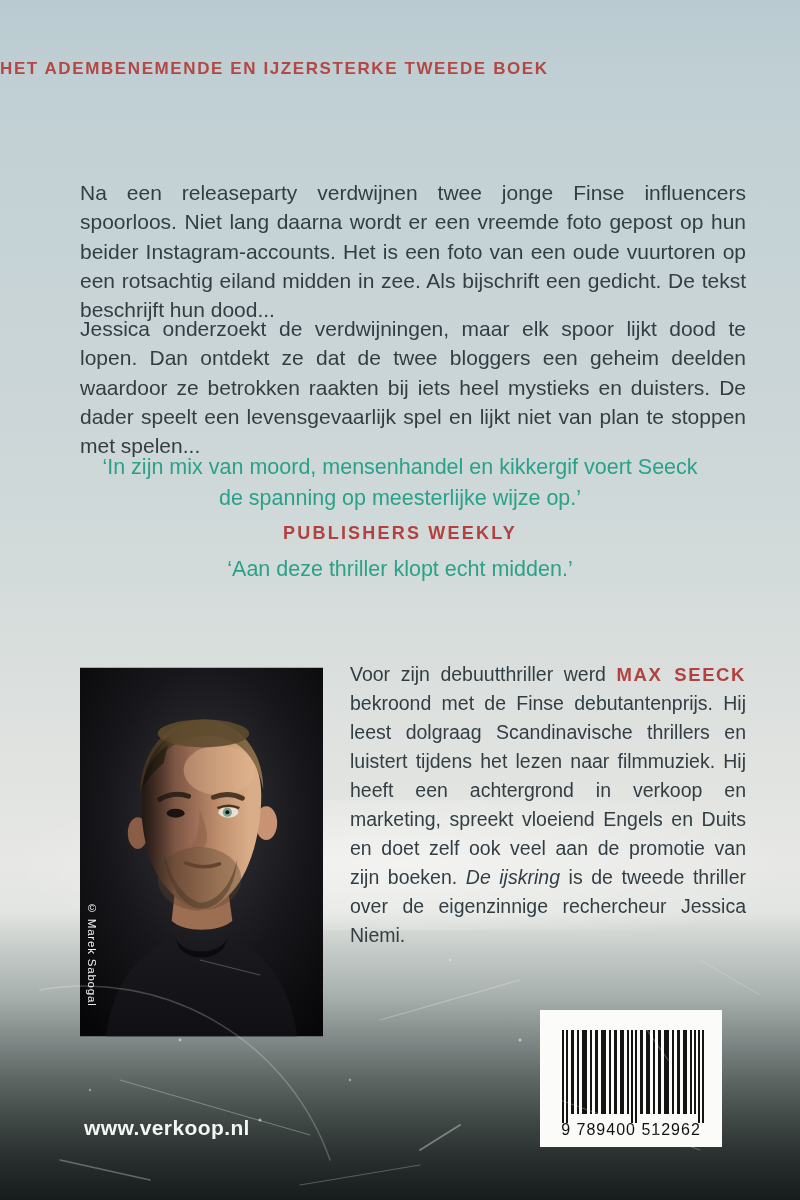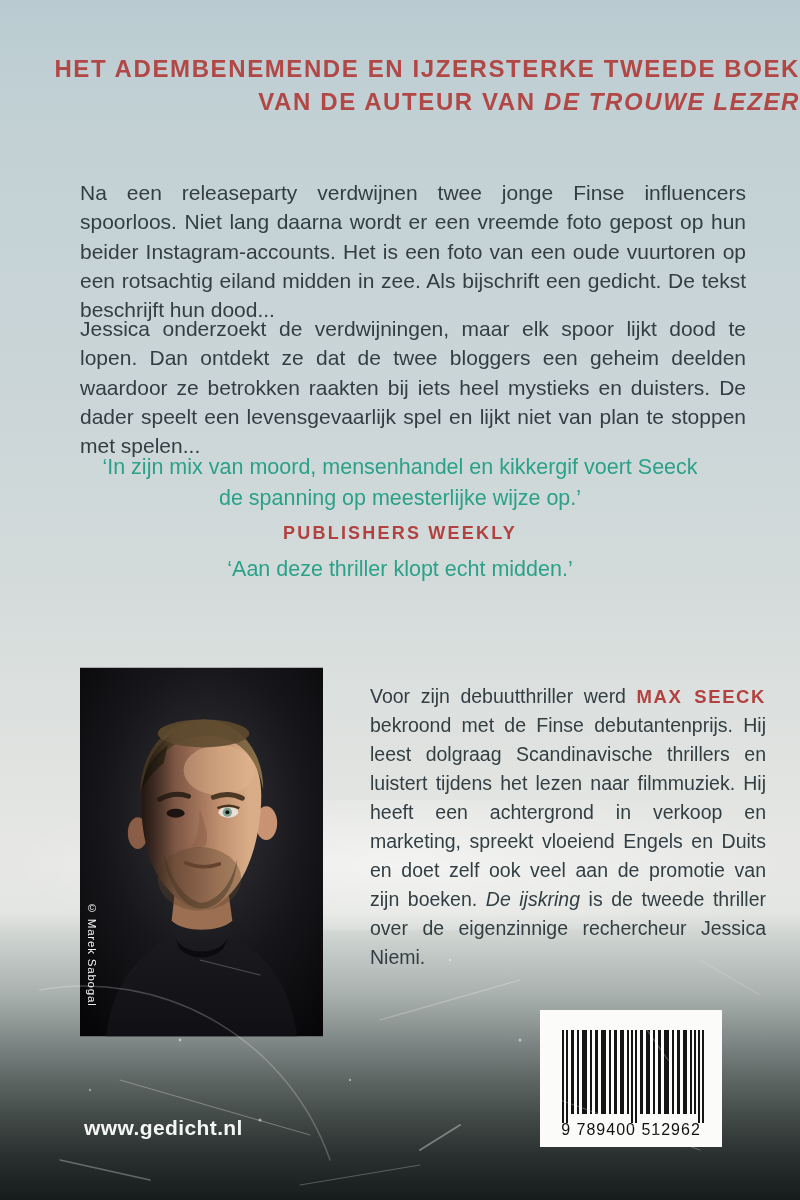--- a/index.html
+++ b/index.html
@@ -10,22 +10,22 @@
       #b9cbd1 0%, #c1d0d4 8%, #c6d3d6 20%, #ccd6d8 35%,
       #d3dbda 48%, #dce0de 58%, #e2e4e1 66%, #e7e8e5 72%,
       #e3e5e2 76%, #c6ccc9 79%, #a8b0ad 83%, #7c8583 87%,
       #5d6663 90%, #434b49 93%, #2b3231 96%, #161b1c 100%);
   }
   .fog{position:absolute;left:0;top:800px;width:800px;height:130px;
     background:radial-gradient(ellipse 70% 100% at 50% 50%, rgba(255,255,255,.5), rgba(255,255,255,0) 70%);
     pointer-events:none;}
   .scratches{position:absolute;left:0;top:900px;width:800px;height:300px;pointer-events:none;}
   
-  .tagline{position:absolute;top:52px;left:0;width:100%;text-align:right;
-    color:#b24845;font-weight:bold;font-size:24px;line-height:33px;letter-spacing:1.6px;
+  .tagline{position:absolute;top:52px;left:0;width:100%;text-align:left;
+    color:#b24845;font-weight:bold;font-size:17px;line-height:33px;letter-spacing:1.6px;
     text-transform:uppercase;}
   .tagline .ital{font-style:italic;}
   
   .para{position:absolute;left:80px;width:666px;color:#333e43;
     font-size:21px;line-height:29.3px;text-align:justify;}
   .para:after{content:"";display:inline-block;width:0;}
   .p1{top:157px;}
   .p2{top:293px;}
   
   .quoteblock{position:absolute;left:100px;width:600px;text-align:center;}
@@ -33,22 +33,22 @@
   .q2{top:554px;}
   .qtext{color:#2aa189;font-size:21.5px;line-height:31px;}
   .qsource{margin-top:9px;color:#b2413f;font-weight:bold;font-size:18px;
     letter-spacing:2.2px;text-transform:uppercase;}
   .qsource .ital{font-style:italic;}
   
   .photo{position:absolute;left:80px;top:667px;width:243px;height:370px;}
   .photo svg{display:block;}
   .credit{position:absolute;left:86px;top:902px;height:134px;
     writing-mode:vertical-rl;color:#f2f2f0;font-size:11.5px;letter-spacing:.8px;}
-  .bio{position:absolute;left:350px;top:662px;width:396px;color:#333e43;
-    font-size:19.5px;line-height:29px;text-align:justify;margin-left:20px;}
+  .bio{position:absolute;left:350px;top:640px;width:396px;color:#333e43;
+    font-size:19.5px;line-height:29px;text-align:justify;}
   .bio .author{color:#b2413f;font-weight:bold;letter-spacing:1.6px;font-size:18.5px;}
   .bio .ital{font-style:italic;}
   
   .barcode{position:absolute;left:540px;top:1010px;width:182px;height:137px;background:#fbfbf9;}
   .barcode svg{display:block;}
   .barcode .num{position:absolute;left:0;bottom:8px;width:100%;text-align:center;
     color:#111;font-family:Liberation Sans, sans-serif;
     font-size:16px;letter-spacing:1px;}
   
   .website{position:absolute;left:84px;top:1116px;color:#f4f6f4;
@@ -56,21 +56,20 @@
 </style>
 </head>
 <body>
 
 <div class="cover">
 
   <div class="fog"></div>
 
   <div class="tagline">
     <div>HET ADEMBENEMENDE EN IJZERSTERKE TWEEDE BOEK</div>
-    <div><span>VAN DE AUTEUR VAN </span><span class="ital">DE TROUWE LEZER</span></div>
   </div>
 
   <p class="para p1">Na een releaseparty verdwijnen twee jonge Finse influencers spoorloos. Niet lang daarna wordt er een vreemde foto gepost op hun beider Instagram-accounts. Het is een foto van een oude vuurtoren op een rotsachtig eiland midden in zee. Als bijschrift een gedicht. De tekst beschrijft hun dood...</p>
   <p class="para p2">Jessica onderzoekt de verdwijningen, maar elk spoor lijkt dood te lopen. Dan ontdekt ze dat de twee bloggers een geheim deelden waardoor ze betrokken raakten bij iets heel mystieks en duisters. De dader speelt een levensgevaarlijk spel en lijkt niet van plan te stoppen met spelen...</p>
 
   <div class="quoteblock q1">
     <div class="qtext">‘In zijn mix van moord, mensenhandel en kikkergif voert Seeck de spanning op meesterlijke wijze op.’</div>
     <div class="qsource">PUBLISHERS WEEKLY</div>
   </div>
 
@@ -179,21 +178,21 @@
         <rect x="150" y="20" width="2" height="84"></rect>
           <rect x="154" y="20" width="2" height="84"></rect>
 
         <rect x="158" y="20" width="2" height="93"></rect>
           <rect x="162" y="20" width="2" height="93"></rect>
       </g>
     </svg>
     <div class="num">9 789400 512962</div>
   </div>
 
-  <div class="website">www.gedicht.nl</div>
+  <div class="website">www.verkoop.nl</div>
 
   <svg class="scratches" width="800" height="300" viewBox="0 0 800 300">
     <g stroke="#ffffff" fill="none" stroke-linecap="round">
       <path d="M40,90 A260,260 0 0 1 330,260" stroke-width="1.5" opacity="0.22"></path>
       <path d="M120,180 L310,235" stroke-width="1" opacity="0.3"></path>
       <path d="M380,120 L520,80" stroke-width="1.2" opacity="0.25"></path>
       <path d="M560,200 L700,250" stroke-width="1" opacity="0.3"></path>
       <path d="M420,250 L460,225" stroke-width="2" opacity="0.35"></path>
       <path d="M640,120 L668,160" stroke-width="1.2" opacity="0.28"></path>
       <path d="M200,60 L260,75" stroke-width="1" opacity="0.25"></path>

